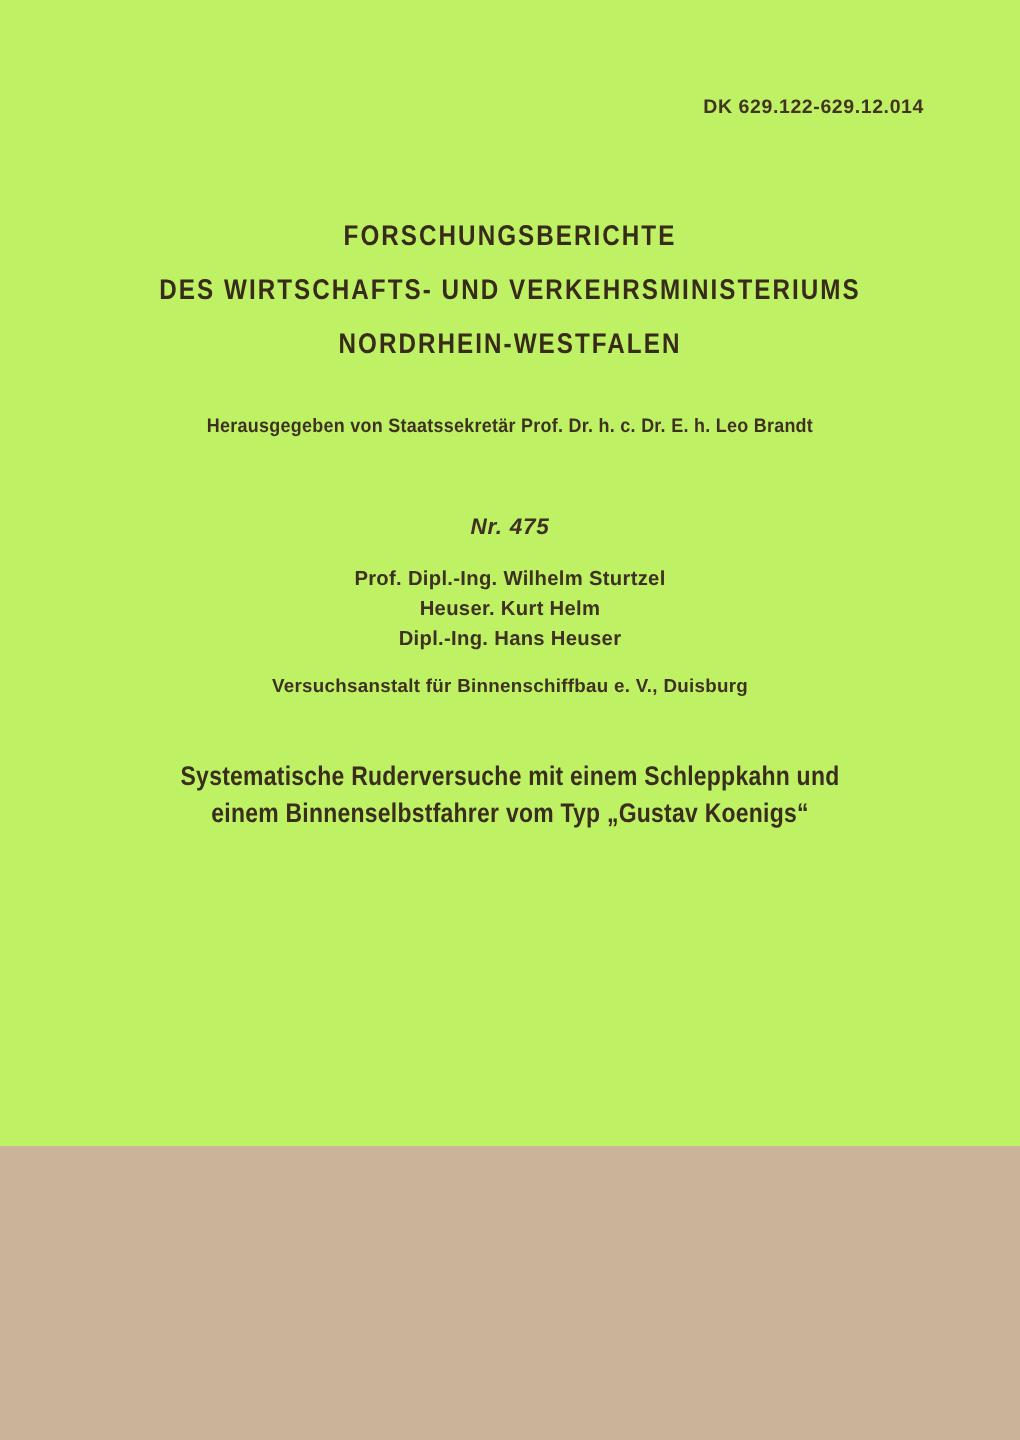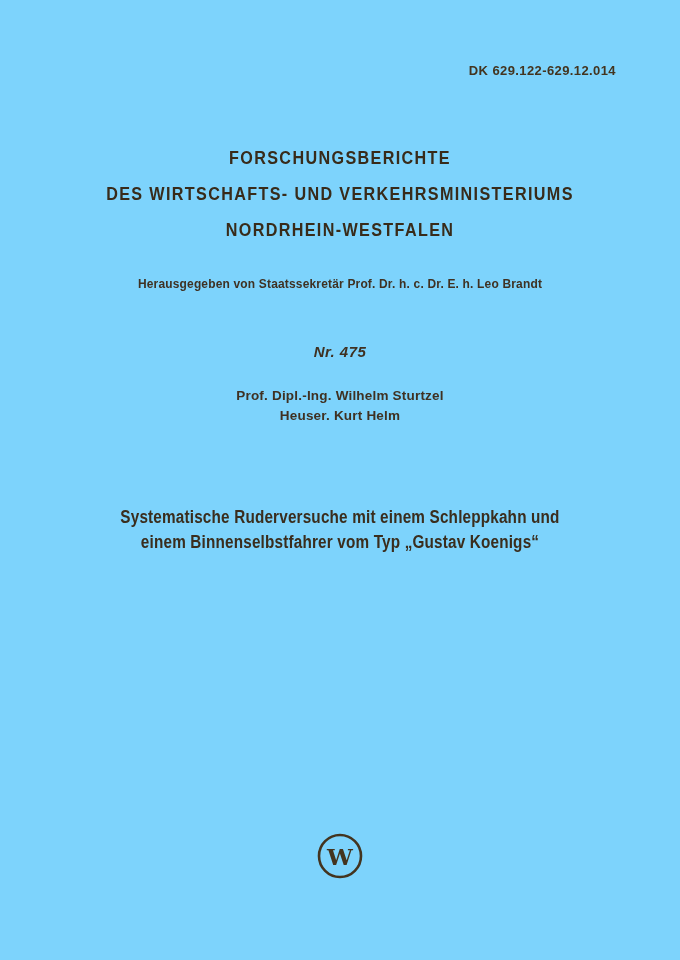--- a/index.html
+++ b/index.html
@@ -3,22 +3,22 @@
 <meta charset="utf-8">
 <style>
   html, body {
     margin: 0;
     padding: 0;
     background: #c9b49a;
   }
   .cover {
     position: relative;
     width: 680px;
-    height: 960px;
-    background: #7dd3fc;
+    height: 764px;
+    background: #bef264;
     overflow: hidden;
     font-family: "Liberation Sans", sans-serif;
     font-weight: bold;
     color: #3f3122;
     -webkit-font-smoothing: antialiased;
   }
   .centered {
     position: absolute;
     left: 0;
     width: 100%;
@@ -48,21 +48,21 @@
     transform: scaleX(0.92);
     transform-origin: 50% 0;
   }
   .issue-number {
     top: 343px;
     font-size: 15px;
     letter-spacing: 0.5px;
     font-style: italic;
   }
   .authors-block {
-    top: 386px;
+    top: 376px;
     font-size: 13.5px;
     line-height: 20px;
     letter-spacing: 0.2px;
     text-align: center;
   }
   .institution-line {
     top: 450px;
     font-size: 12.5px;
     letter-spacing: 0.2px;
   }
@@ -101,22 +101,24 @@
     <div>NORDRHEIN-WESTFALEN</div>
   </div>
 
   <div class="centered editor-line">Herausgegeben von Staatssekretär Prof. Dr. h. c. Dr. E. h. Leo Brandt</div>
 
   <div class="centered issue-number">Nr. 475</div>
 
   <div class="centered authors-block">
     <div>Prof. Dipl.-Ing. Wilhelm Sturtzel</div>
     <div>Heuser. Kurt Helm</div>
+    <div>Dipl.-Ing. Hans Heuser</div>
   </div>
 
+  <div class="centered institution-line">Versuchsanstalt für Binnenschiffbau e. V., Duisburg</div>
 
   <div class="centered title-block">
     <div>Systematische Ruderversuche mit einem Schleppkahn und</div>
     <div>einem Binnenselbstfahrer vom Typ „Gustav Koenigs“</div>
   </div>
 
   <div class="logo-mark">
     <svg width="48" height="48" viewBox="0 0 48 48">
       <circle cx="24" cy="24" r="21" fill="none" stroke="#43341f" stroke-width="2.6"></circle>
       <text x="24" y="32.5" text-anchor="middle" font-family="DejaVu Serif, serif" font-weight="bold" font-size="23" fill="#43341f">W</text>

